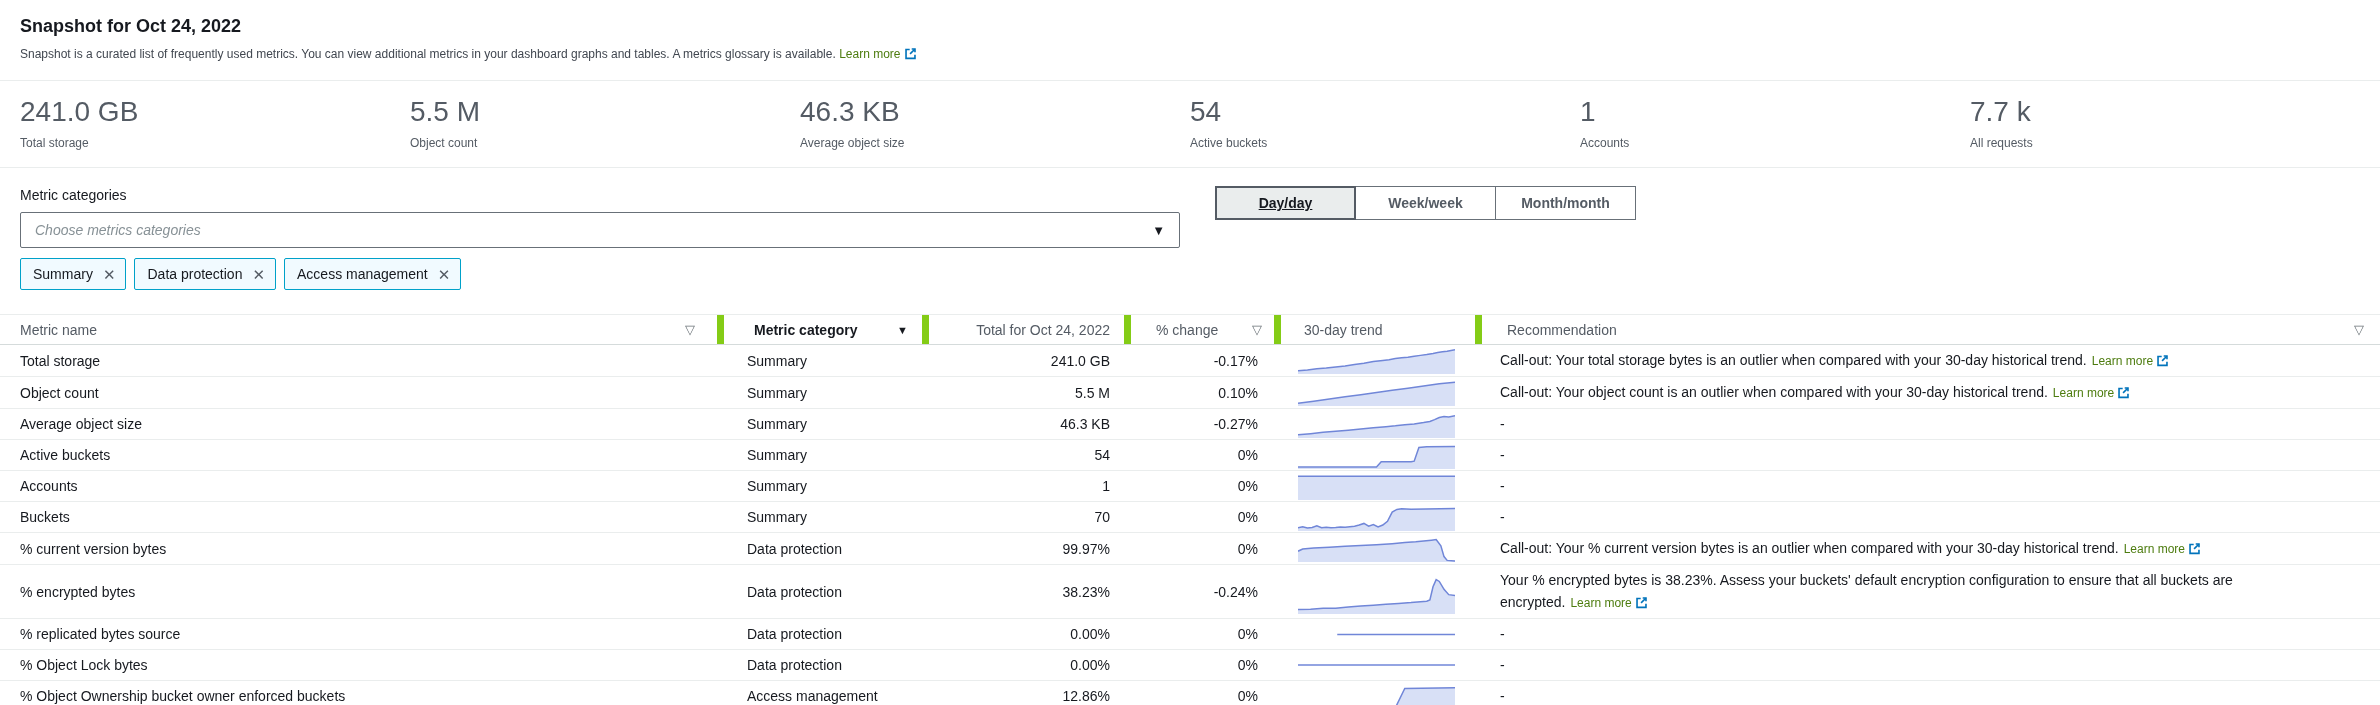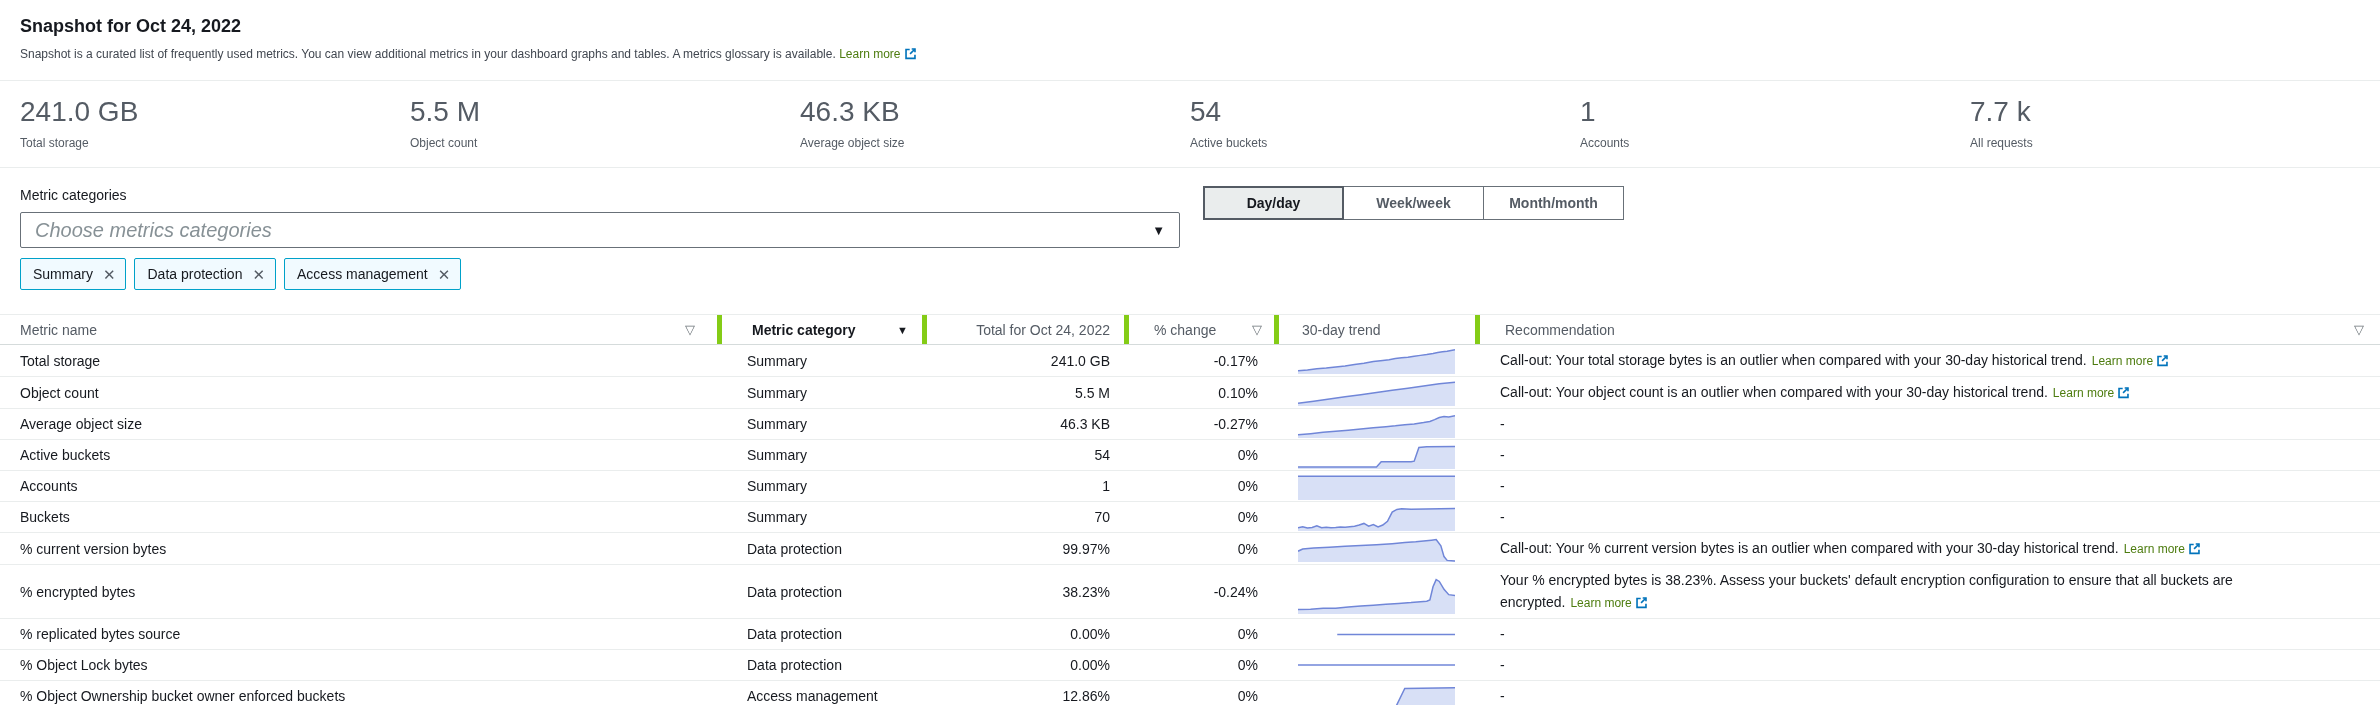--- a/index.html
+++ b/index.html
@@ -20,39 +20,39 @@
   .stat-value { font-size: 28px; line-height: 34px; font-weight: 400; color: #545b64; }
   .stat-label { font-size: 12px; line-height: 16px; color: #545b64; margin-top: 6px; }
 
   
   .filters { display: flex; padding-top: 18px; }
   .filters-left { width: 1160px; }
   .filters-right { margin-left: 23px; }
   .field-label { font-size: 14px; line-height: 18px; color: #16191f; margin-bottom: 8px; }
   .select-box { height: 36px; border: 1px solid #687078; border-radius: 2px; background: #fff;
                 display: flex; align-items: center; padding: 0 14px; cursor: pointer; }
-  .select-placeholder { font-size: 20px; font-style: italic; color: #879196; flex: 1; }
+  .select-placeholder { font-size: 14px; font-style: italic; color: #879196; flex: 1; }
   .select-caret { font-size: 13px; color: #16191f; }
   .tags { display: flex; gap: 8px; margin-top: 10px; }
   .tag { display: flex; align-items: center; height: 32px; padding: 0 10px 0 12px;
          background: #f1faff; border: 1px solid #00a1c9; border-radius: 2px; font-size: 14px; color: #16191f; }
   .tag-close { margin-left: 10px; font-size: 15px; color: #545b64; cursor: pointer; line-height: 1; }
   .segments { display: flex; }
   .segment { width: 141px; height: 34px; line-height: 32px; text-align: center; background: #fff;
              border: 1px solid #687078; font-size: 14px; font-weight: 700; color: #545b64;
              margin-left: -1px; cursor: pointer; }
-  .segment:first-child { margin-left: 0; }
+  .segment:first-child { margin-left: 12px; text-decoration: underline; }
   .segment.selected { background: #eaeded; border: 2px solid #545b64; color: #16191f; line-height: 30px; position: relative; z-index: 1; }
 
   
   .metrics-table { margin-top: 24px; }
   .t-grid { display: grid; grid-template-columns: 717px 205px 202px 150px 201px minmax(0,1fr); align-items: center; }
   .t-head { height: 31px; border-top: 1px solid #eaeded; border-bottom: 1px solid #d5dbdb; color: #545b64; font-size: 14px; }
   .h-cell { display: flex; align-items: center; height: 100%; }
-  .h-cell + .h-cell { border-left: 5px solid #84cc16; }
+  .h-cell + .h-cell { border-left: 7px solid #84cc16; }
   .h-name { padding: 0 22px 0 20px; justify-content: space-between; }
   .h-cat  { padding: 0 14px 0 30px; justify-content: space-between; color: #16191f; font-weight: 700; }
   .h-total{ padding: 0 14px; justify-content: flex-end; }
   .h-change{ padding: 0 12px 0 25px; justify-content: space-between; }
   .h-trend{ padding: 0 14px 0 23px; align-items: center; }
   .h-rec  { padding: 0 16px 0 25px; justify-content: space-between; }
   .filter-ic { font-size: 13px; color: #6b7378; cursor: pointer; }
   .sort-ic { font-size: 11px; color: #16191f; cursor: pointer; }
 
   .t-row { min-height: 31px; border-bottom: 1px solid #eaeded; font-size: 14px; color: #16191f; }

